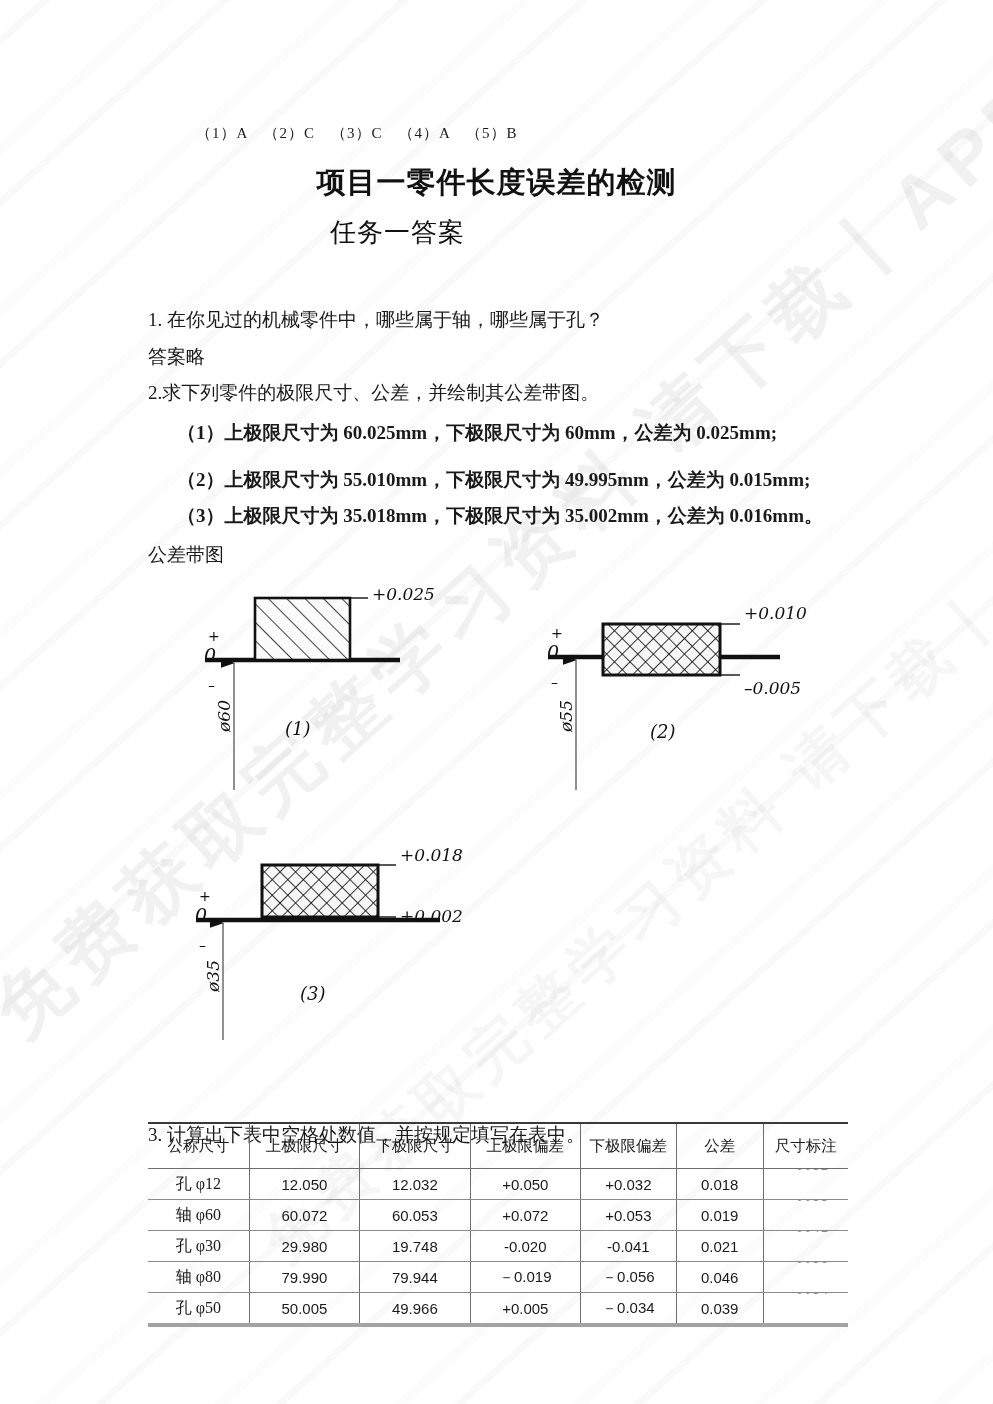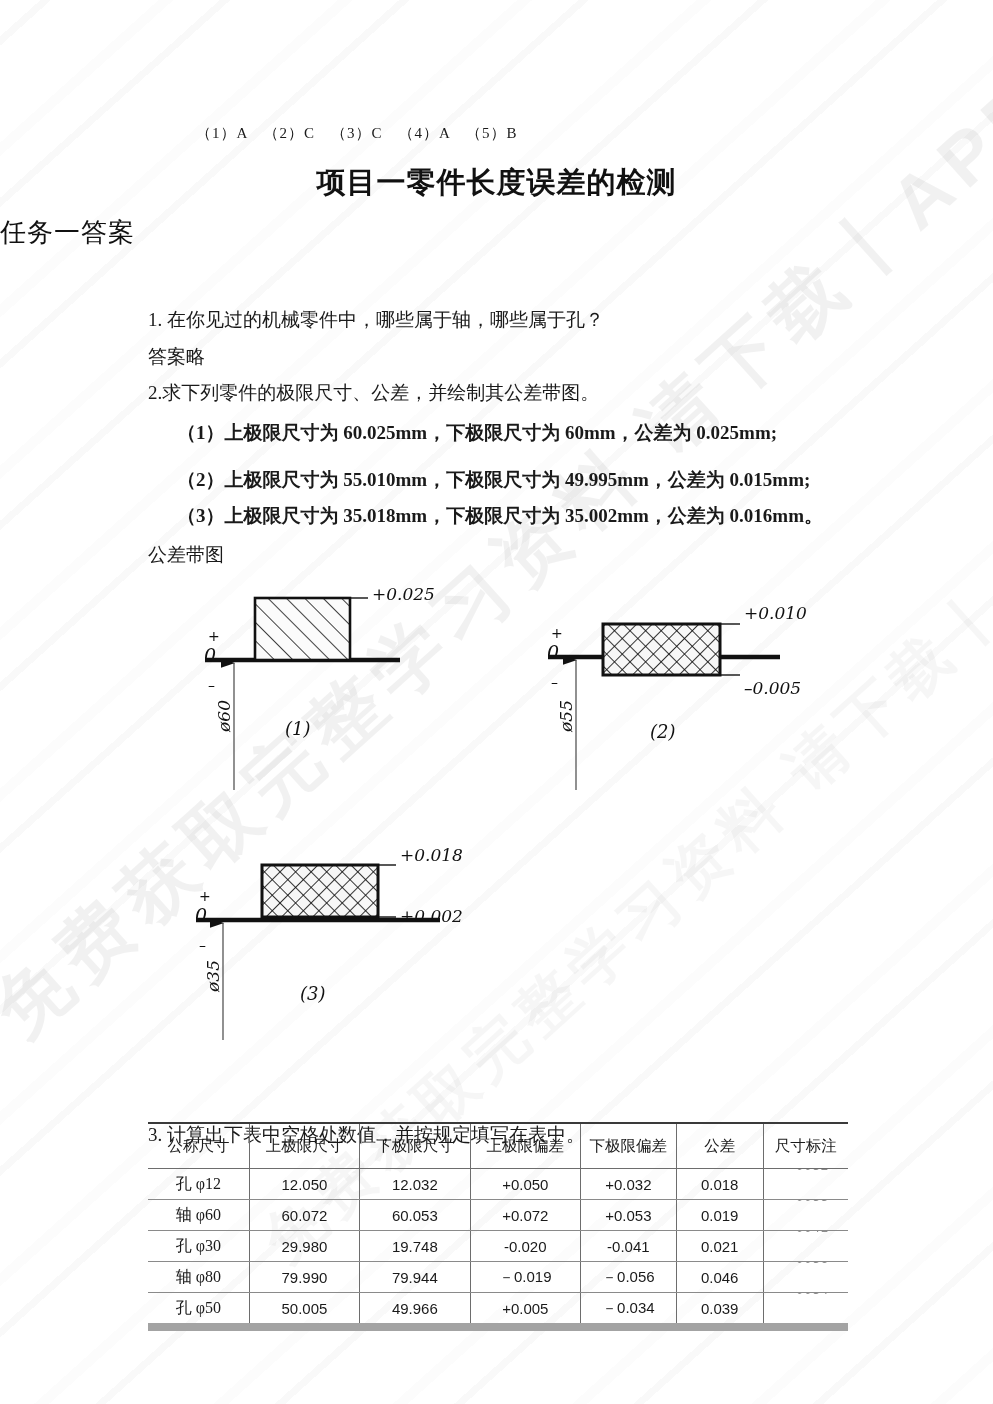--- a/index.html
+++ b/index.html
@@ -103,21 +103,21 @@
     font-weight: 700;
     font-size: 29px;
     letter-spacing: 1px;
     color: #111;
   }
   .doc-subtitle {
     position: absolute;
     left: 0;
     top: 215px;
     width: 795px;
-    text-align: left;
+    text-align: center;
     font-family: "Liberation Serif", "DejaVu Serif", serif;
     font-weight: 400;
     font-size: 26px;
     letter-spacing: 1px;
     color: #111;
   }
 
   .para {
     position: absolute;
     left: 148px;
@@ -175,21 +175,21 @@
     white-space: nowrap;
   }
   table.calc thead th {
     border-top: 2px solid #3a3a3a;
     border-bottom: 1px solid #6d6d6d;
     font-size: 15.5px;
     font-family: "Liberation Serif", "DejaVu Serif", serif;
     padding: 11px 2px;
   }
   table.calc tbody tr:last-child td {
-    border-bottom: 8px solid #a3a3a3;
+    border-bottom: 4px solid #a3a3a3;
   }
   table.calc th:first-child,
   table.calc td:first-child { border-left: none; }
   table.calc th:last-child,
   table.calc td:last-child  { border-right: none; }
 
   td.nominal {
     font-family: "Liberation Serif", "DejaVu Serif", serif;
     font-size: 16px;
   }

